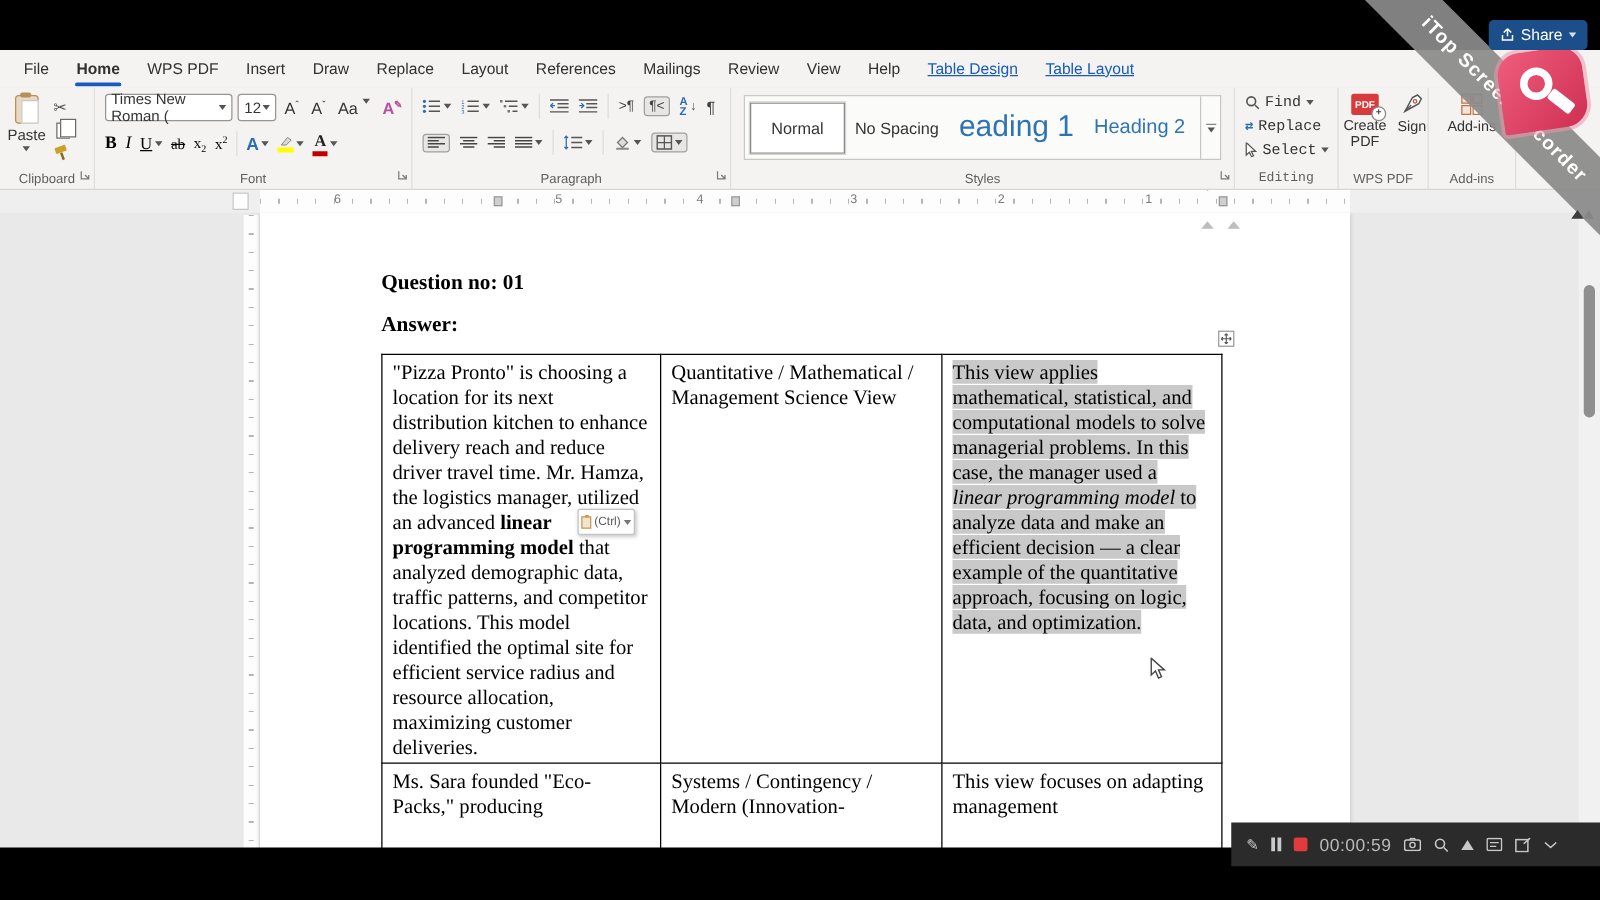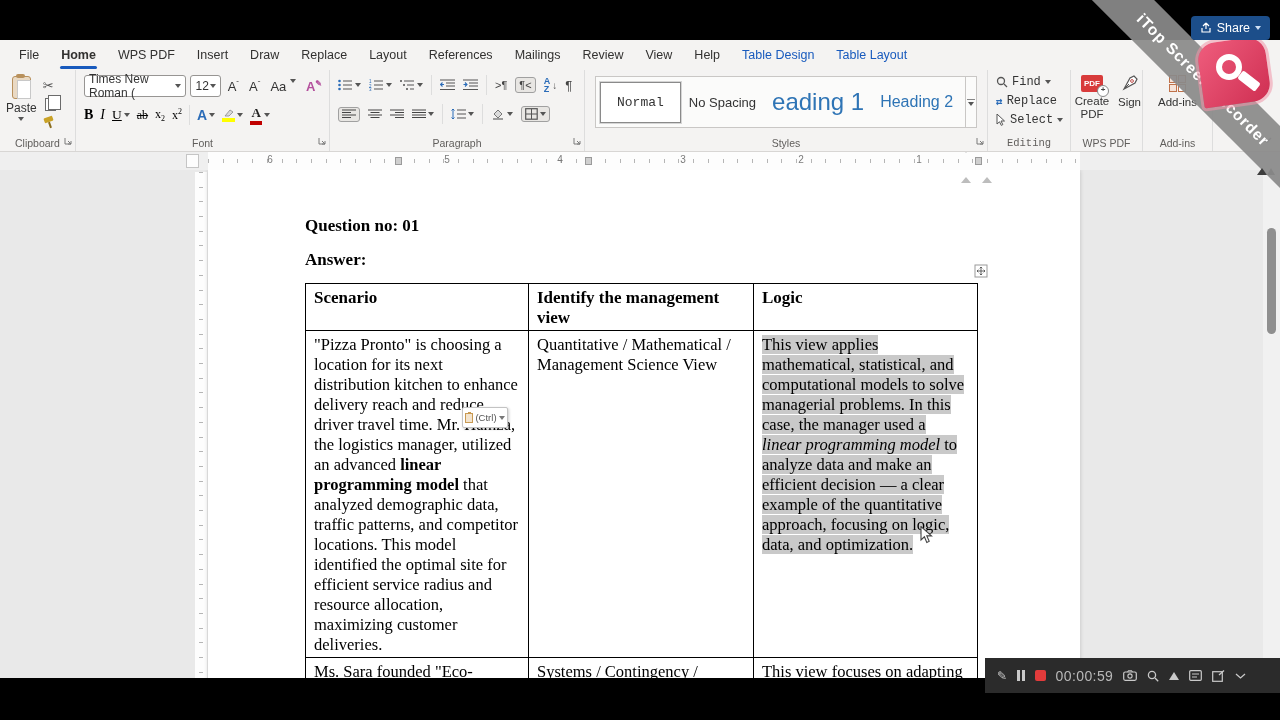--- a/index.html
+++ b/index.html
@@ -12,21 +12,21 @@
     font-size:12.5px; display:flex; align-items:center; gap:5px; padding:0 9px; border-radius:4px; z-index:80; }
   .share-btn svg { display:block; }
   .share-caret { width:0;height:0;border-left:3.5px solid transparent;border-right:3.5px solid transparent;border-top:4px solid #cfe0f5; }
 
   
   .menubar { position:absolute; left:0; top:40px; width:1280px; height:30px; background:#f4f3f2; display:flex;
     align-items:center; padding-left:8px; z-index:4; }
   .tab { position:relative; font-size:12.5px; color:#323130; padding:7px 11px 8px 11px; white-space:nowrap; }
   .tab.active { font-weight:bold; }
   .tab.active::after { content:""; position:absolute; left:10px; right:10px; bottom:1px; height:3px; background:#185abd; border-radius:2px; }
-  .tab.contextual { color:#185abd; }
+  .tab.contextual { color:#185abd;text-decoration:underline; }
 
   
   .ribbon { position:absolute; left:0; top:70px; width:1280px; height:82px; background:#f4f3f2;
     border-bottom:1px solid #d8d6d4; display:flex; z-index:3; }
   .rgroup { position:relative; border-right:1px solid #ddd; height:100%; }
   .rlabel { position:absolute; bottom:2px; left:0; right:0; text-align:center; font-size:10.5px; color:#605e5c; }
   .launcher { position:absolute; bottom:2px; right:3px; color:#7a7a7a; }
   .collapse-chevron { position:absolute; right:8px; bottom:4px; color:#666; }
 
   
@@ -74,21 +74,21 @@
   .pbtn.boxed { border:1px solid #a0a0a0; background:#e8e6e3; border-radius:3px; padding:1px 3px; }
   .ticon { font-size:11px; color:#444; letter-spacing:0; }
   .sort-icon { font-size:9px; line-height:8px; display:inline-flex; flex-direction:column; font-weight:bold; color:#2b6cb8; }
   .pilcrow { font-size:13px; color:#444; }
 
   
   .g-styles { width:403px; padding:6px 10px 18px 10px; }
   .gallery { height:52px; border:1px solid #c9c7c5; background:#fbfbfa; display:flex; align-items:stretch; }
   .gallery-items { flex:1; display:flex; align-items:center; justify-content:space-around; padding:0 4px; }
   .style-item { font-size:13px; color:#333; padding:6px 8px; white-space:nowrap; }
-  .style-item.selected { border:1px solid #8a8a8a; outline:1px solid #d5d5d5; background:#fff; padding:12px 16px;font-family:Liberation Mono, monospace; }
+  .style-item.selected { border:1px solid #8a8a8a; outline:1px solid #d5d5d5; background:#fff; padding:12px 16px; }
   .style-item.h1 { color:#2e74b5; font-size:24px; }
   .style-item.h2 { color:#2e74b5; font-size:16px; }
   .gallery-strip { width:18px; border-left:1px solid #c9c7c5; display:flex; flex-direction:column; align-items:center; justify-content:center; gap:2px; color:#666; }
 
   
   .g-edit { width:83px; padding:5px 2px 18px 8px; font-size:12px; color:#333;font-family:Liberation Mono, monospace; }
   .edit-row { display:flex; align-items:center; gap:4px; margin-bottom:5px; }
   .replace-glyph { color:#2b6cb8; font-size:11px; font-weight:bold; }
 
   
@@ -493,25 +493,20 @@
         </svg>
     </span>
 
     <table class="doc-table">
       <colgroup>
           <col style="width:223px;">
           <col style="width:225px;">
           <col style="width:224px;">
         </colgroup>
       <tbody>
-          <tr>
-        <th>Scenario</th>
-        <th>Identify the management view</th>
-        <th>Logic</th>
-      </tr>
       <tr class="row1">
         <td><span>"Pizza Pronto" is choosing a location for its next distribution kitchen to enhance delivery reach and reduce driver travel time. Mr. Hamza, the logistics manager, utilized an advanced </span><span style="font-weight: bold;">linear programming model</span><span> that analyzed demographic data, traffic patterns, and competitor locations. This model identified the optimal site for efficient service radius and resource allocation, maximizing customer deliveries.</span></td>
         <td><span>Quantitative / Mathematical / Management Science View</span></td>
         <td class="sel-gray"><span>This view applies mathematical, statistical, and computational models to solve managerial problems. In this case, the manager used a </span><span style="font-style: italic;">linear programming model</span><span> to analyze data and make an efficient decision — a clear example of the quantitative approach, focusing on logic, data, and optimization. </span></td>
       </tr>
       <tr class="row2">
         <td><span>Ms. Sara founded "Eco-Packs," producing</span></td>
         <td><span>Systems / Contingency / Modern (Innovation-</span></td>
         <td><span>This view focuses on adapting management</span></td>
       </tr>

